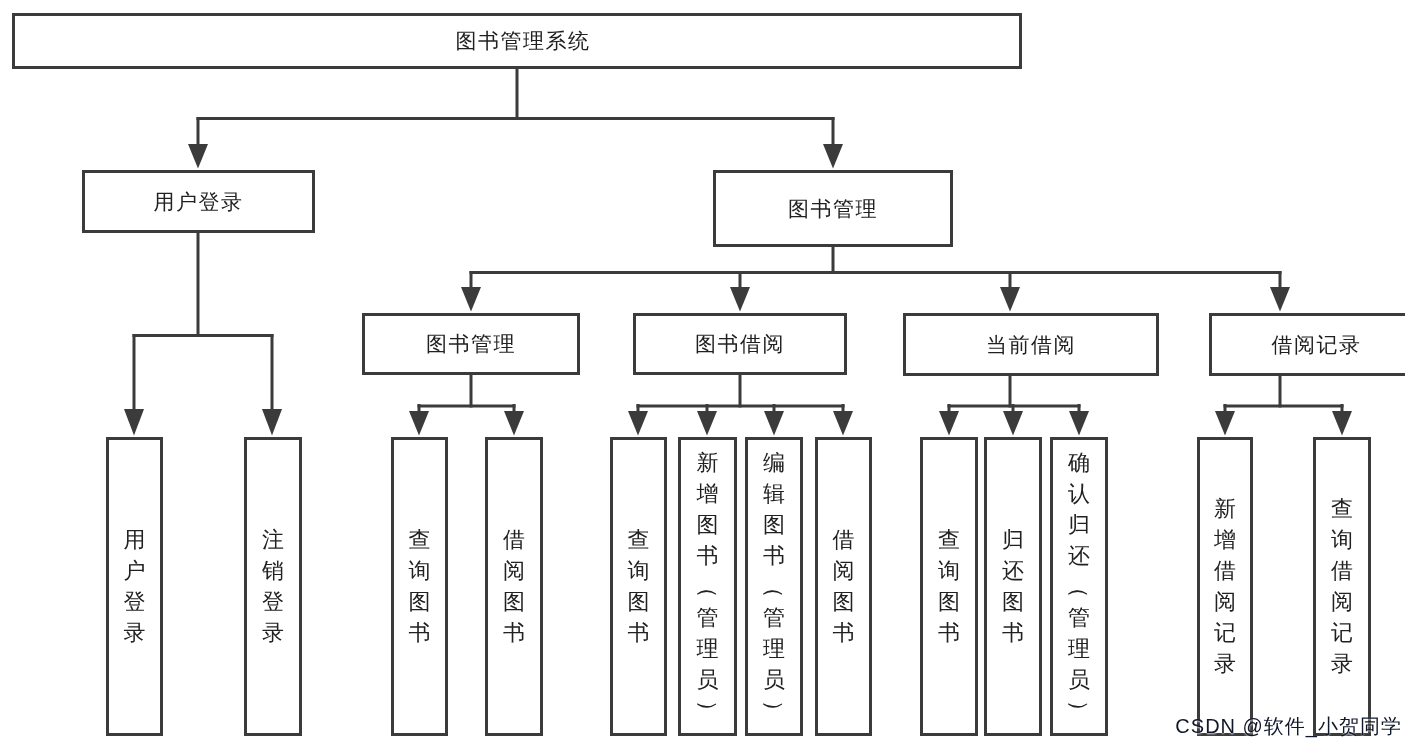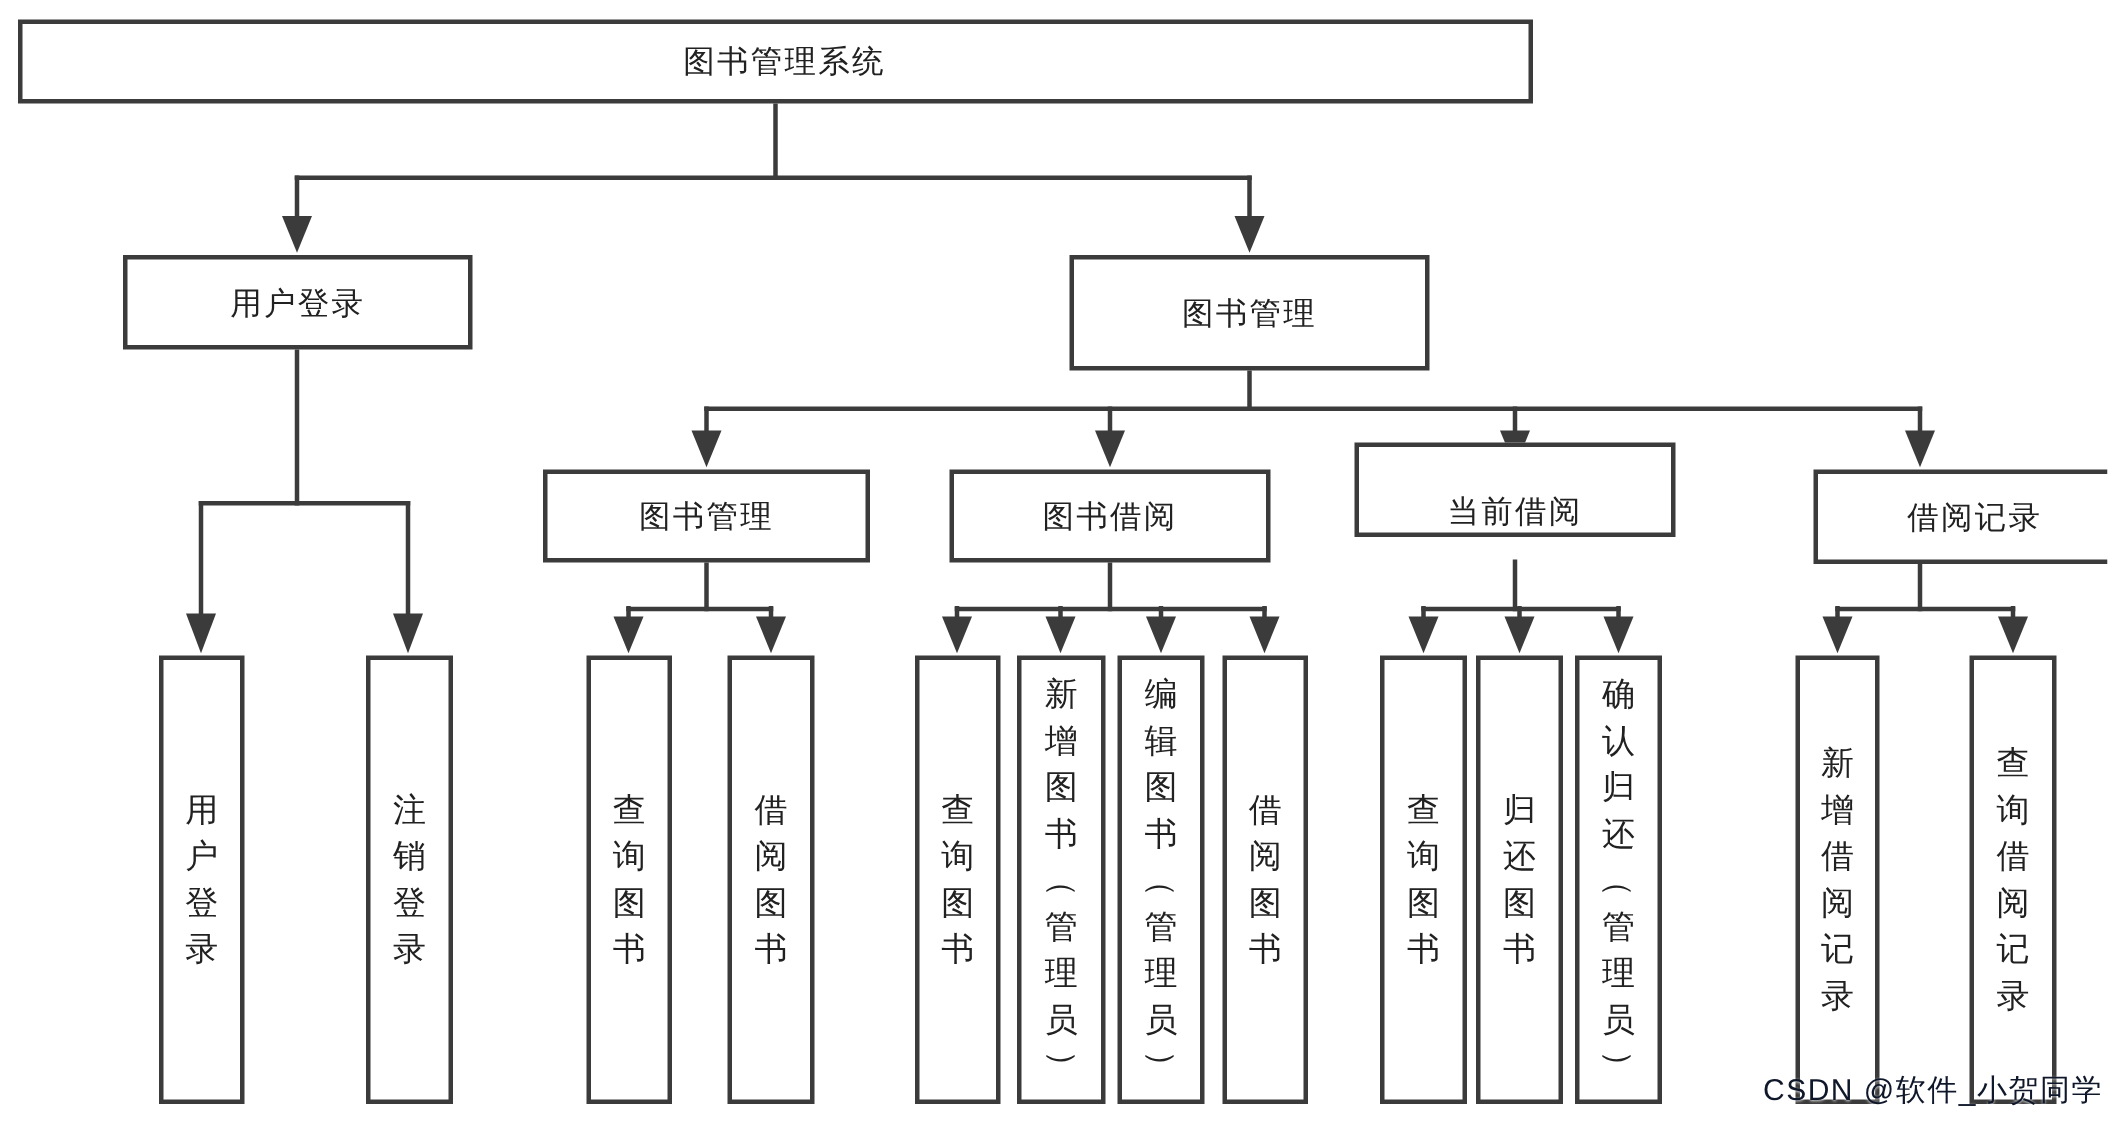--- a/index.html
+++ b/index.html
@@ -130,21 +130,21 @@
   <div class="box" style="left:713px;top:170px;width:240px;height:77px;">
     <span class="hlabel">图书管理</span>
   </div>
 
   <div class="box" style="left:362px;top:313px;width:218px;height:62px;">
     <span class="hlabel">图书管理</span>
   </div>
   <div class="box" style="left:633px;top:313px;width:214px;height:62px;">
     <span class="hlabel">图书借阅</span>
   </div>
-  <div class="box" style="left:903px;top:295px;width:214px;height:63px;align-items:flex-end;">
+  <div class="box" style="left:903px;top:313px;width:256px;height:63px;">
     <span class="hlabel">当前借阅</span>
   </div>
   <div class="box" style="left:1172px;top:313px;width:215px;height:63px;margin-left:37px;">
     <span class="hlabel">借阅记录</span>
   </div>
 
   <div class="box leaf" style="left:106px;width:57px;">
     <span class="vtext">
         <span>用</span>
         <span>户</span>

